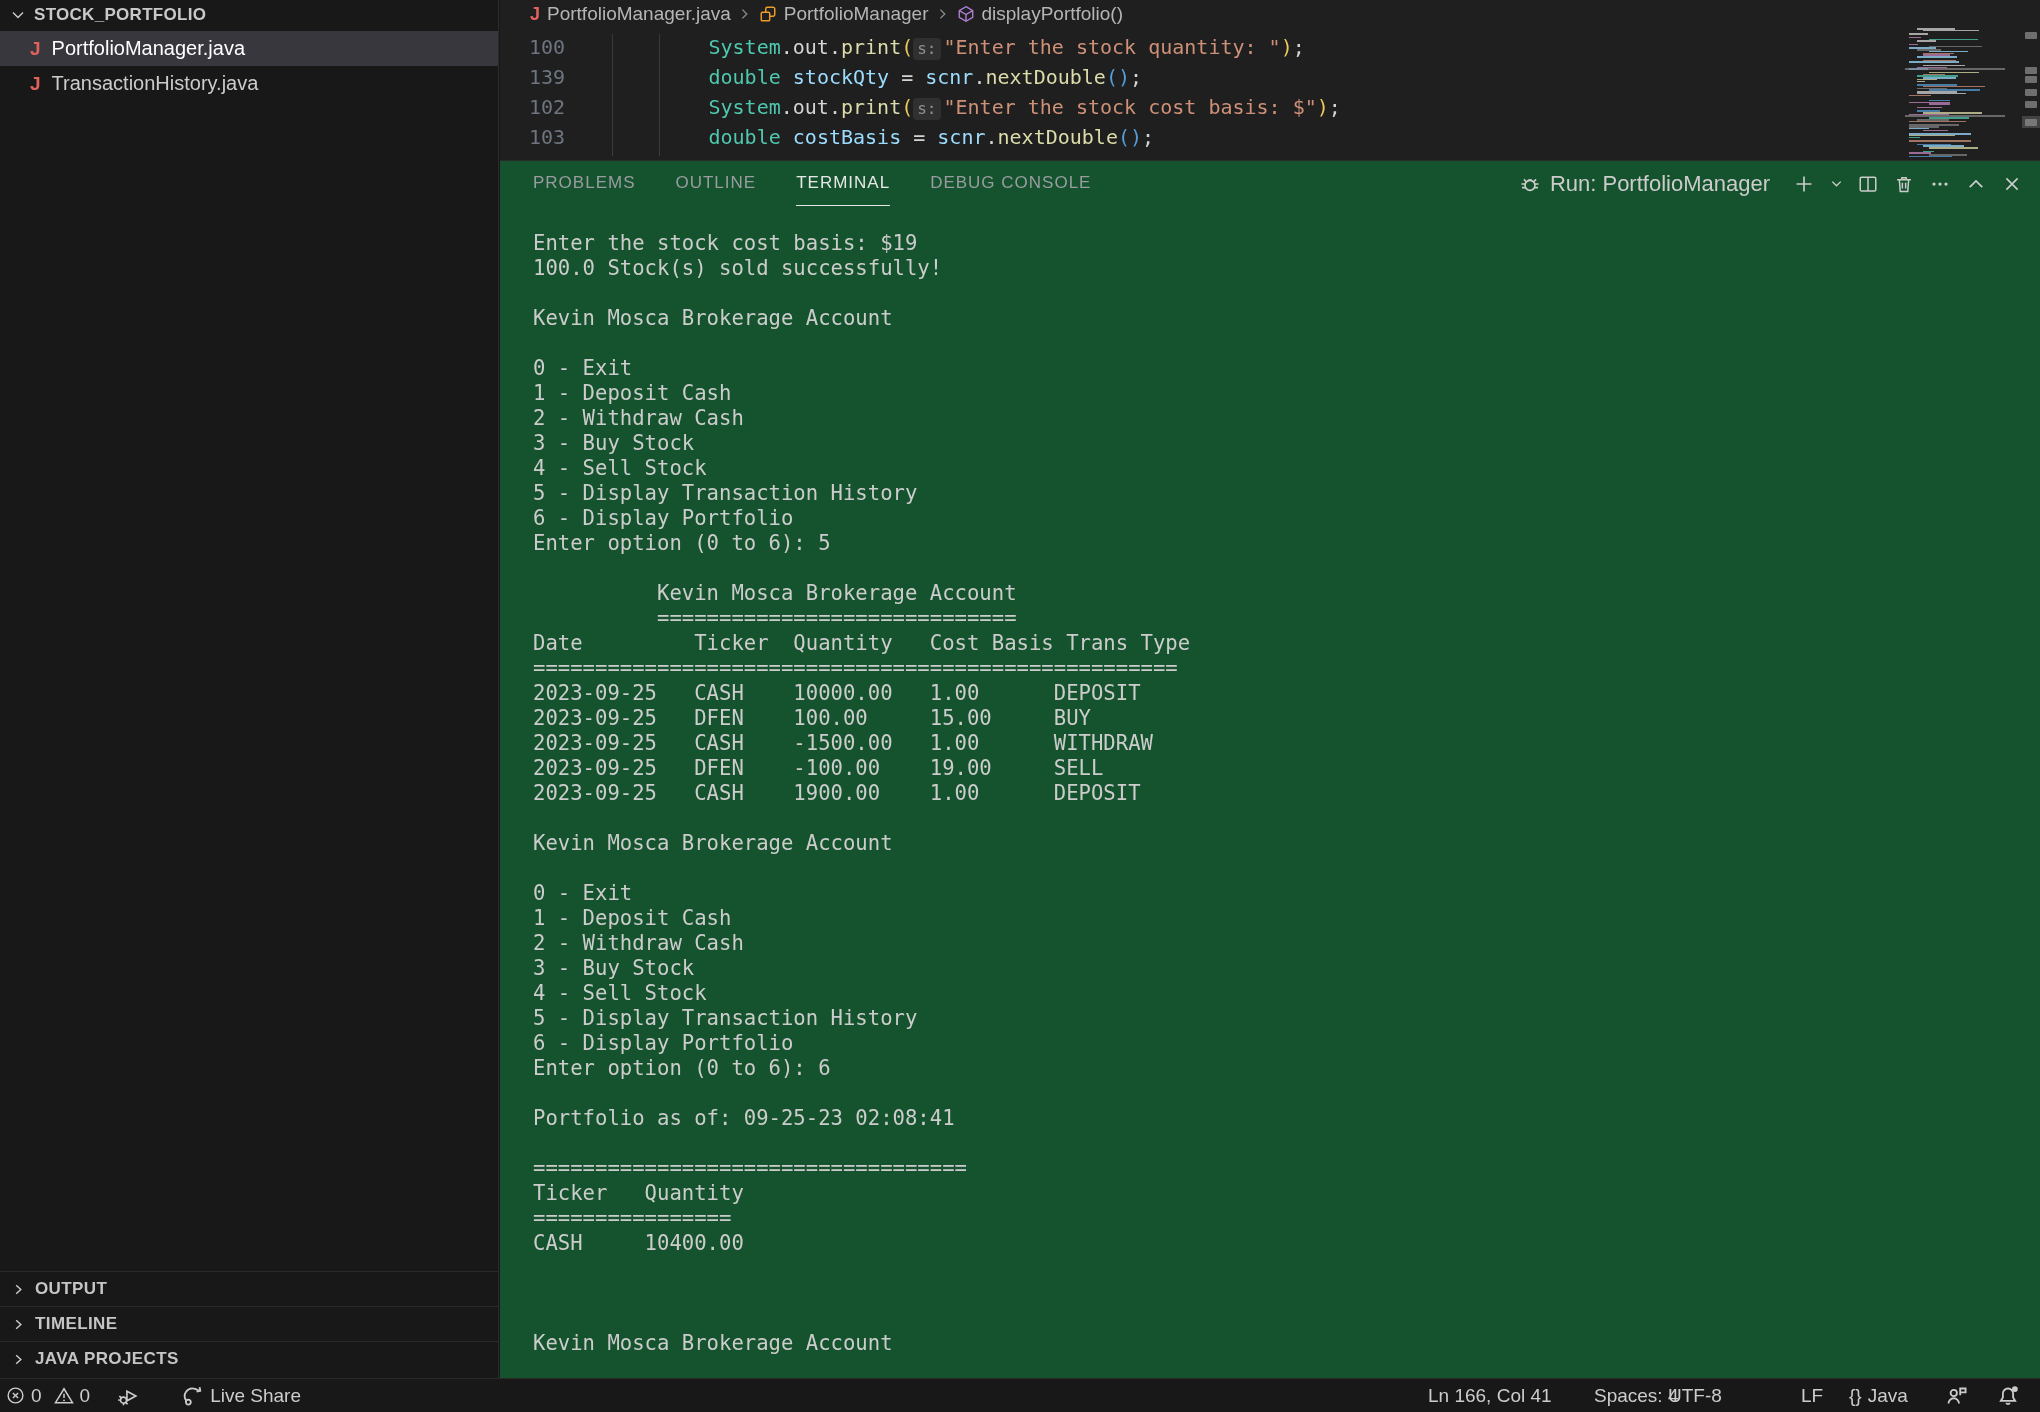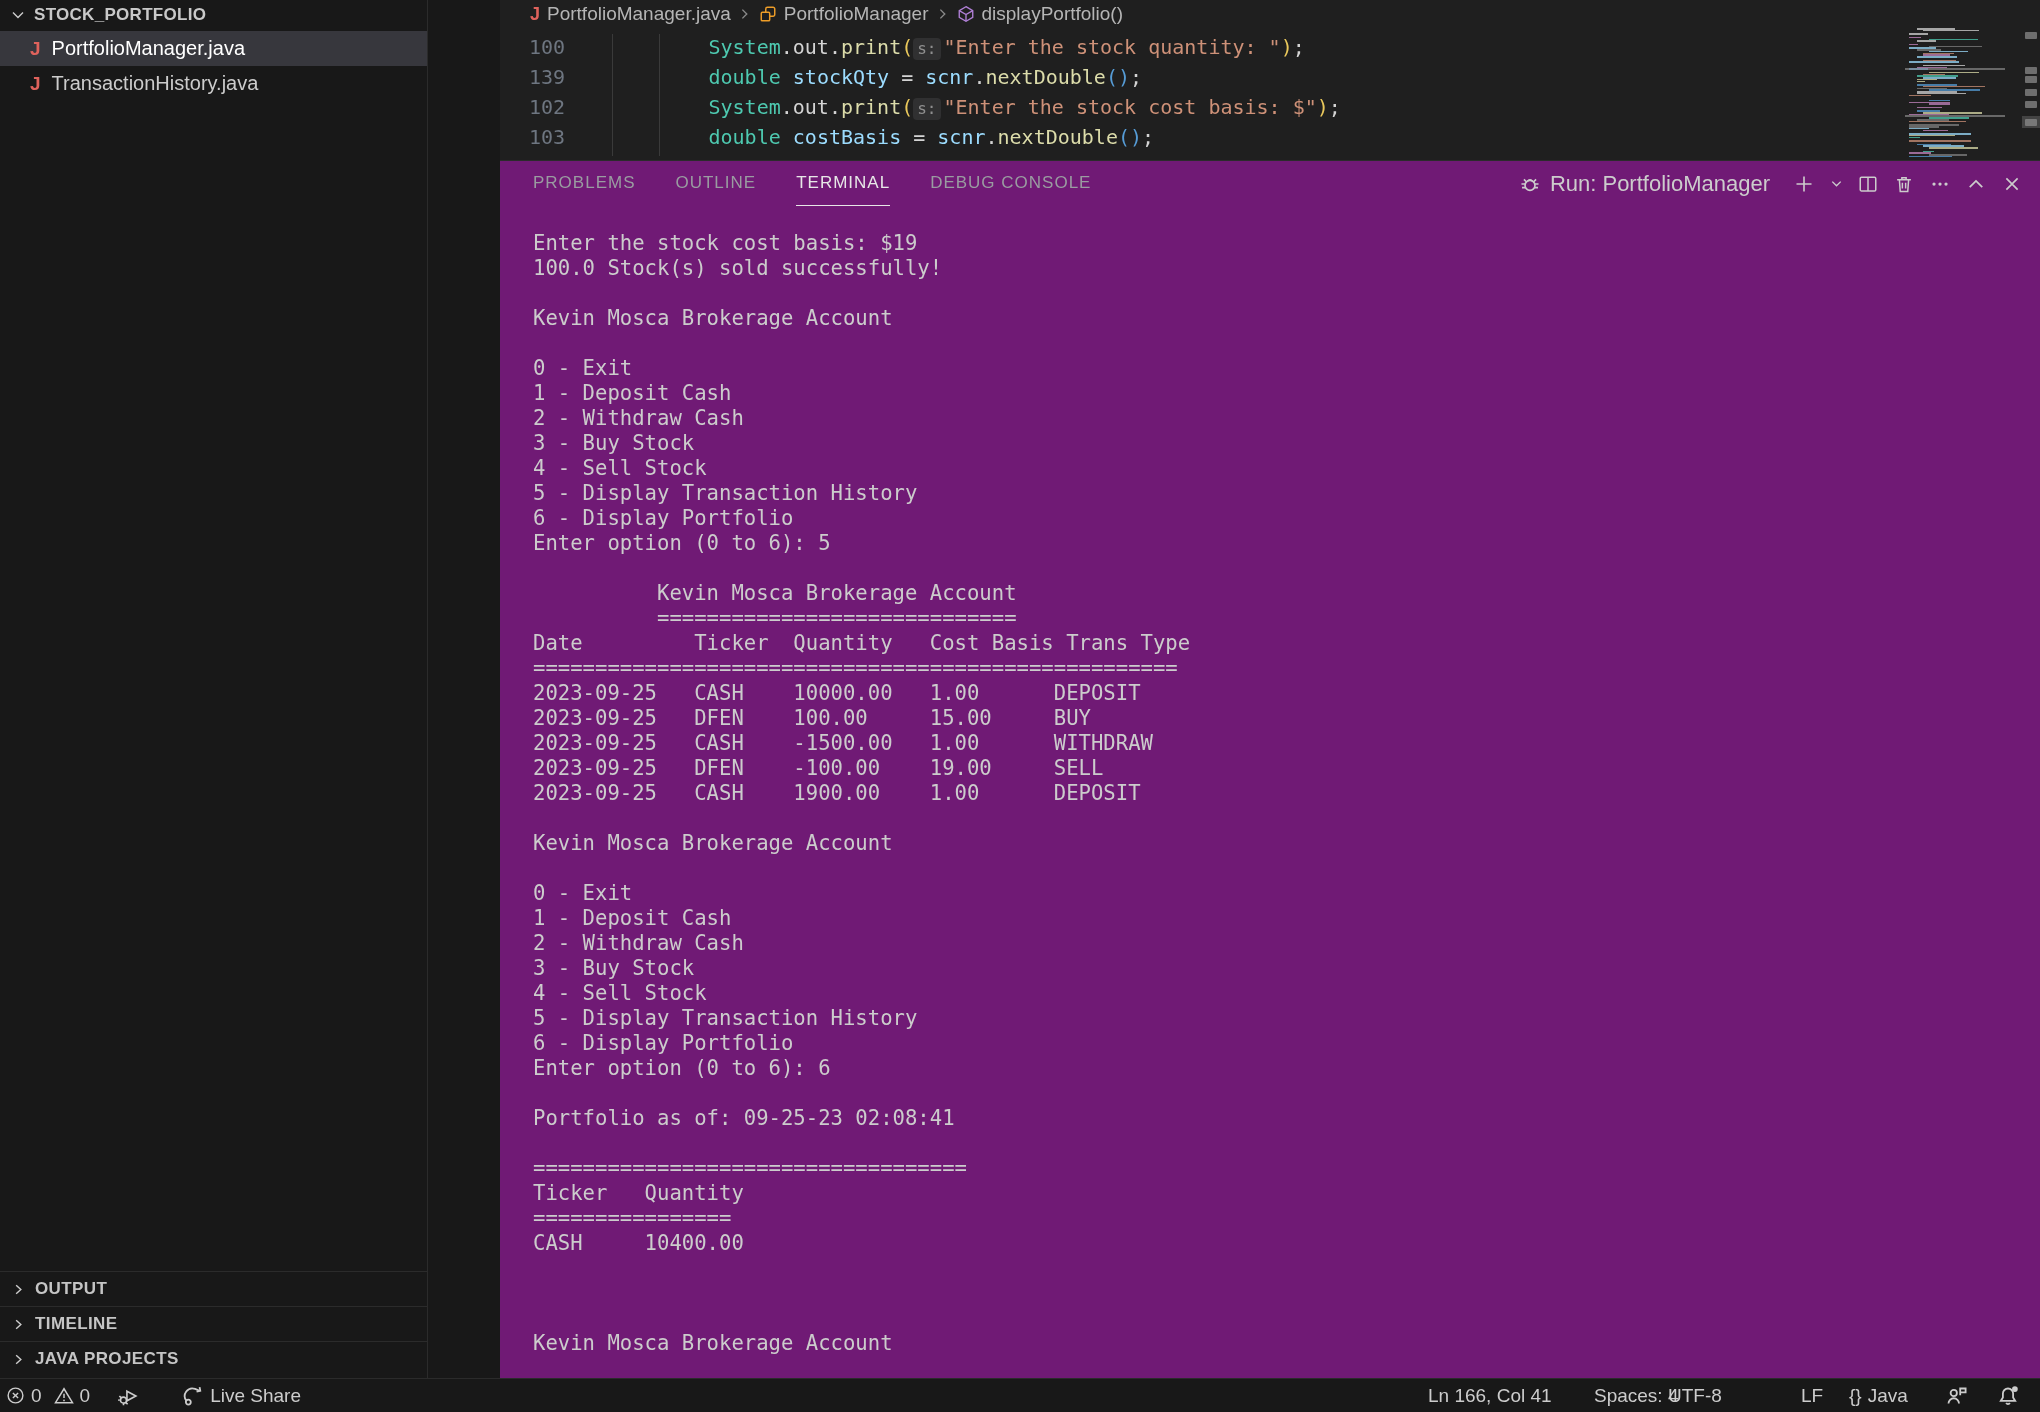--- a/index.html
+++ b/index.html
@@ -1,21 +1,21 @@
 <!DOCTYPE html>
 <html><head>
 <meta charset="utf-8">
 <style>
   html,body{margin:0;padding:0;background:#101010;}
   #app{position:relative;width:2040px;height:1412px;background:#181818;overflow:hidden;
        font-family:"Liberation Sans",sans-serif;color:#cccccc;}
   svg{display:block;}
 
   
-  #sidebar{position:absolute;left:0;top:0;width:428px;height:1378px;background:#181818;border-right:1px solid #2b2b2b;box-sizing:border-box;}
+  #sidebar{position:absolute;left:0;top:0;width:499px;height:1378px;background:#181818;border-right:1px solid #2b2b2b;box-sizing:border-box;}
   #explorer-header{position:absolute;left:0;top:0;width:100%;height:30px;display:flex;align-items:center;gap:8px;padding-left:10px;box-sizing:border-box;}
   #explorer-header .title{font-size:17px;font-weight:700;color:#c9c9c9;letter-spacing:.3px;}
   #file-list{position:absolute;left:0;top:31px;width:100%;}
   .file-row{display:flex;align-items:center;height:35px;padding-left:30px;gap:11px;font-size:20px;color:#cccccc;cursor:pointer;}
   .file-row.selected{background:#37373d;color:#ffffff;}
   .jicon{color:#df625c;font-weight:700;font-size:19px;}
   #side-sections{position:absolute;left:0;top:1271px;width:100%;}
   .section-row{height:35px;border-top:1px solid #2b2b2b;display:flex;align-items:center;gap:9px;padding-left:11px;font-size:17px;font-weight:700;color:#c5c5c5;letter-spacing:.4px;cursor:pointer;box-sizing:border-box;}
 
   
@@ -25,21 +25,21 @@
   #gutter{position:absolute;left:0;top:32px;width:65px;text-align:right;font-family:"DejaVu Sans Mono",monospace;font-size:20px;color:#6e7681;}
   .gline{height:30px;line-height:30px;cursor:pointer;}
   #code{position:absolute;left:64px;top:32px;font-family:"DejaVu Sans Mono",monospace;font-size:20px;color:#d4d4d4;}
   .cline{height:30px;line-height:30px;white-space:pre;}
   .indent-guide{position:absolute;top:34px;width:1px;height:122px;background:#3a3a3a;}
   .inlay{display:inline-block;background:#303031;color:#8f8f8f;border-radius:4px;padding:0 4px;margin-right:3px;font-size:16px;line-height:22px;}
   #minimap{position:absolute;left:1405px;top:28px;width:100px;height:130px;overflow:hidden;cursor:pointer;}
   #ruler{position:absolute;left:1522px;top:25px;width:18px;height:133px;cursor:pointer;}
 
   
-  #panel{position:absolute;left:500px;top:160px;width:1540px;height:1218px;background:#701a75;border-top:1px solid #2b2b2b;box-sizing:border-box;}
+  #panel{position:absolute;left:500px;top:160px;width:1540px;height:1218px;background:#14532d;border-top:1px solid #2b2b2b;box-sizing:border-box;}
   #panel-tabs{position:absolute;left:33px;top:0;height:45px;display:flex;gap:40px;}
   .ptab{height:100%;display:flex;align-items:center;font-size:17px;letter-spacing:1px;color:#9a9ca1;cursor:pointer;border-bottom:1px solid transparent;box-sizing:border-box;}
   .ptab.active{color:#e7e7e7;border-bottom-color:#e7e7e7;}
   #panel-actions{position:absolute;right:16px;top:0;height:45px;display:flex;align-items:center;gap:12px;}
   #run-group{display:flex;align-items:center;gap:9px;margin-right:10px;cursor:pointer;}
   #run-group .lbl{font-size:22px;color:#cccccc;}
   .hicon{width:24px;height:24px;display:flex;align-items:center;justify-content:center;cursor:pointer;color:#cccccc;}
   #term{position:absolute;left:33px;top:70px;margin:0;font-family:"DejaVu Sans Mono",monospace;font-size:20.6px;line-height:25px;color:#cccccc;white-space:pre;cursor:text;}
 
   

